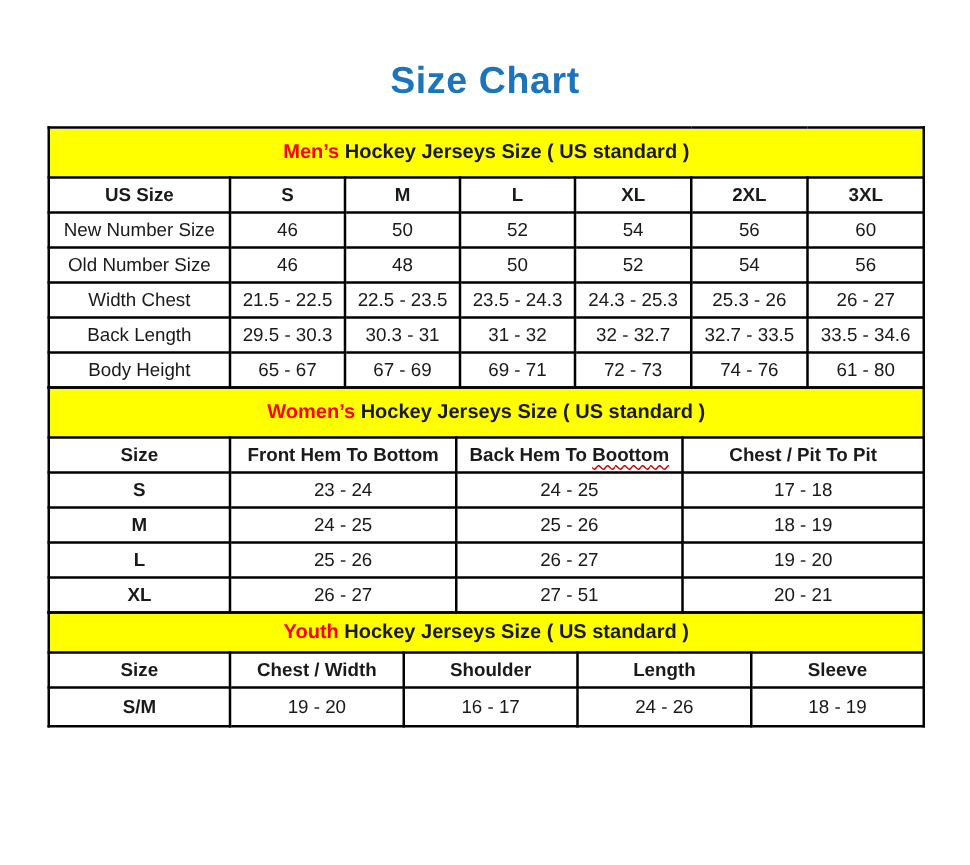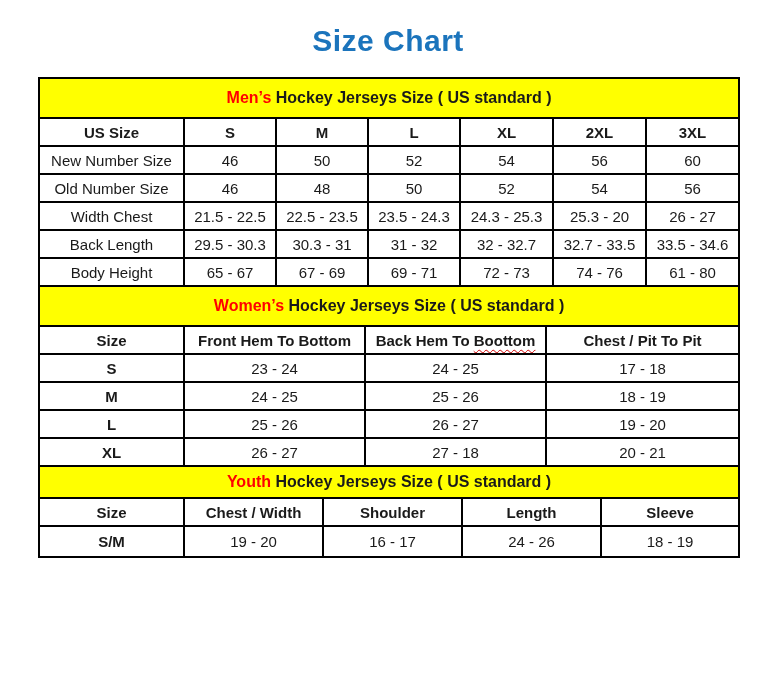--- a/index.html
+++ b/index.html
@@ -7,21 +7,21 @@
   .page {
     position: relative;
     width: 776px;
     height: 692px;
     background: #ffffff;
     font-family: "Liberation Sans", sans-serif;
     color: #111111;
     overflow: hidden;
   }
   .title {
-    padding-top: 24px;
+    padding-top: 48px;
     text-align: center;
     font-size: 30px;
     font-weight: bold;
     color: #1b74bc;
     letter-spacing: 0.5px;
     margin-bottom: 19px;
   }
   .tables-wrap {
     margin-left: 38px;
     width: 672px;
@@ -111,21 +111,21 @@
         <td class="val">52</td>
         <td class="val">54</td>
         <td class="val">56</td>
       </tr>
       <tr>
         <td class="rlabel">Width Chest</td>
         <td class="val">21.5 - 22.5</td>
         <td class="val">22.5 - 23.5</td>
         <td class="val">23.5 - 24.3</td>
         <td class="val">24.3 - 25.3</td>
-        <td class="val">25.3 - 20</td>
+        <td class="val">25.3 - 26</td>
         <td class="val">26 - 27</td>
       </tr>
       <tr>
         <td class="rlabel">Back Length</td>
         <td class="val">29.5 - 30.3</td>
         <td class="val">30.3 - 31</td>
         <td class="val">31 - 32</td>
         <td class="val">32 - 32.7</td>
         <td class="val">32.7 - 33.5</td>
         <td class="val">33.5 - 34.6</td>
@@ -173,21 +173,21 @@
       </tr>
       <tr>
         <td class="rlabel bold">L</td>
         <td class="val">25 - 26</td>
         <td class="val">26 - 27</td>
         <td class="val">19 - 20</td>
       </tr>
       <tr>
         <td class="rlabel bold">XL</td>
         <td class="val">26 - 27</td>
-        <td class="val">27 - 18</td>
+        <td class="val">27 - 51</td>
         <td class="val">20 - 21</td>
       </tr>
     </tbody>
       </table>
 
     <table>
       <colgroup>
         <col style="width:145px">
           <col style="width:139px">
           <col style="width:139px">

